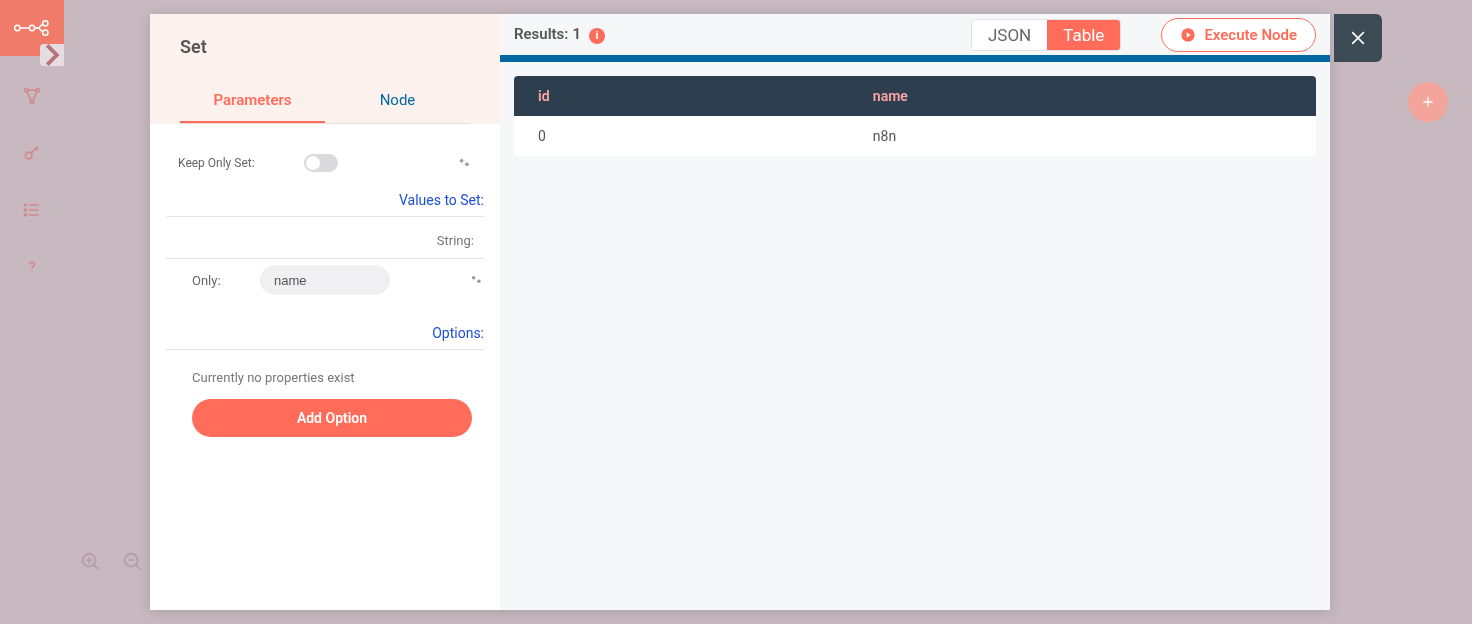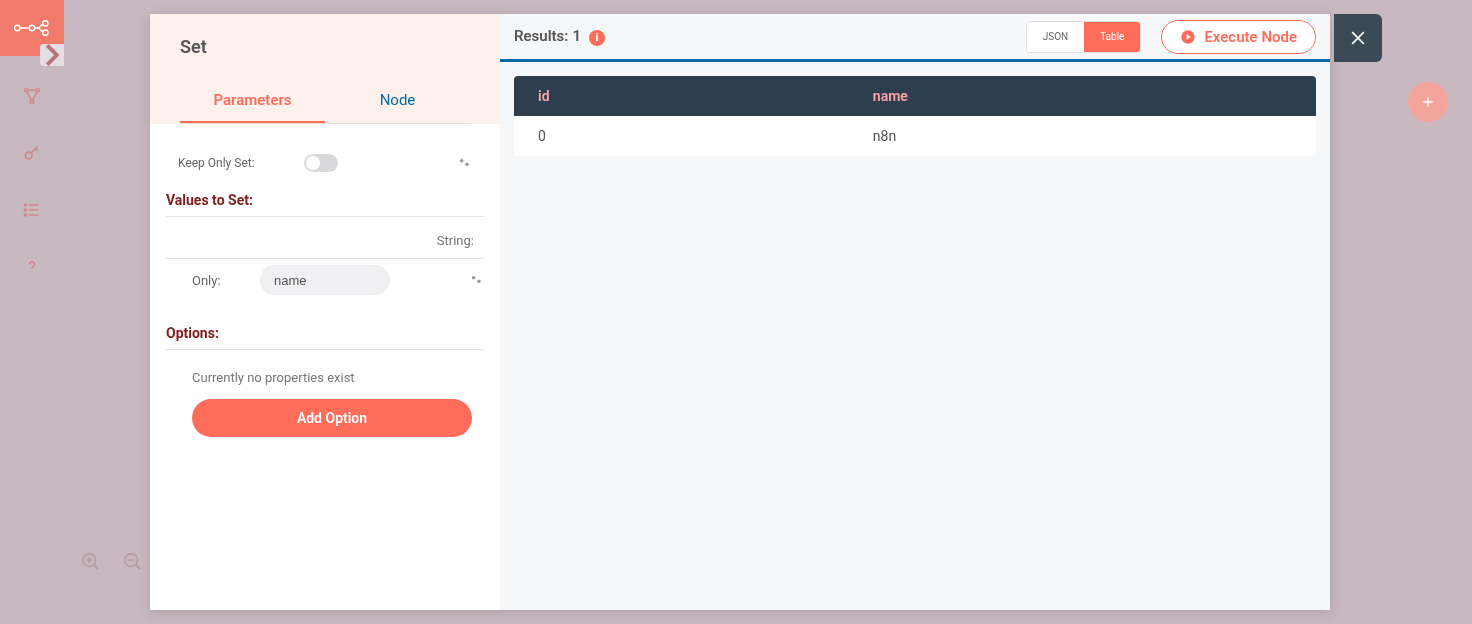--- a/index.html
+++ b/index.html
@@ -167,25 +167,26 @@
   .cog-btn {
     color: #999;
     cursor: pointer;
     margin-left: auto;
     display: inline-flex;
   }
   .cog-btn svg { width: 16px; height: 14px; }
 
   .section-title {
     font-size: 14px;
-    font-weight: 700;
-    color: #7f1d1d;
+    font-weight: 400;
+    color: #1d4ed8;
     padding: 6px 0 8px 0;
     border-bottom: 1px solid #e4e4e4;
     margin: 4px 0 6px 0;
+    text-align: right;
   }
   .subhead {
     font-size: 13px;
     color: #777;
     padding: 10px 10px 10px 10px;
     border-bottom: 1px solid #e4e4e4;
     text-align: right;
   }
   .field-row {
     display: flex;
@@ -257,22 +258,22 @@
     height: 100%;
     background: #f6f7f8;
     display: flex;
     flex-direction: column;
   }
   .results-bar {
     height: 48px;
     display: flex;
     align-items: center;
     padding: 0 14px;
-    gap: 2px;
-    border-bottom: 3px solid #0369a1;
+    gap: 22px;
+    border-bottom: 7px solid #0369a1;
   }
   .results-label {
     font-size: 15px;
     font-weight: 600;
     color: #555;
     display: flex;
     align-items: baseline;
     gap: 4px;
   }
   .info-icon {
@@ -292,21 +293,21 @@
     display: flex;
     border-radius: 4px;
     overflow: hidden;
     border: 1px solid #e1e1e3;
     height: 32px;
   }
   .seg-btn {
     padding: 0 16px;
     display: flex;
     align-items: center;
-    font-size: 10px;
+    font-size: 17px;
     background: #fff;
     color: #666;
     cursor: pointer;
   }
   .seg-btn.active {
     background: #ff6d5a;
     color: #fff;
   }
 
   .exec-btn {

